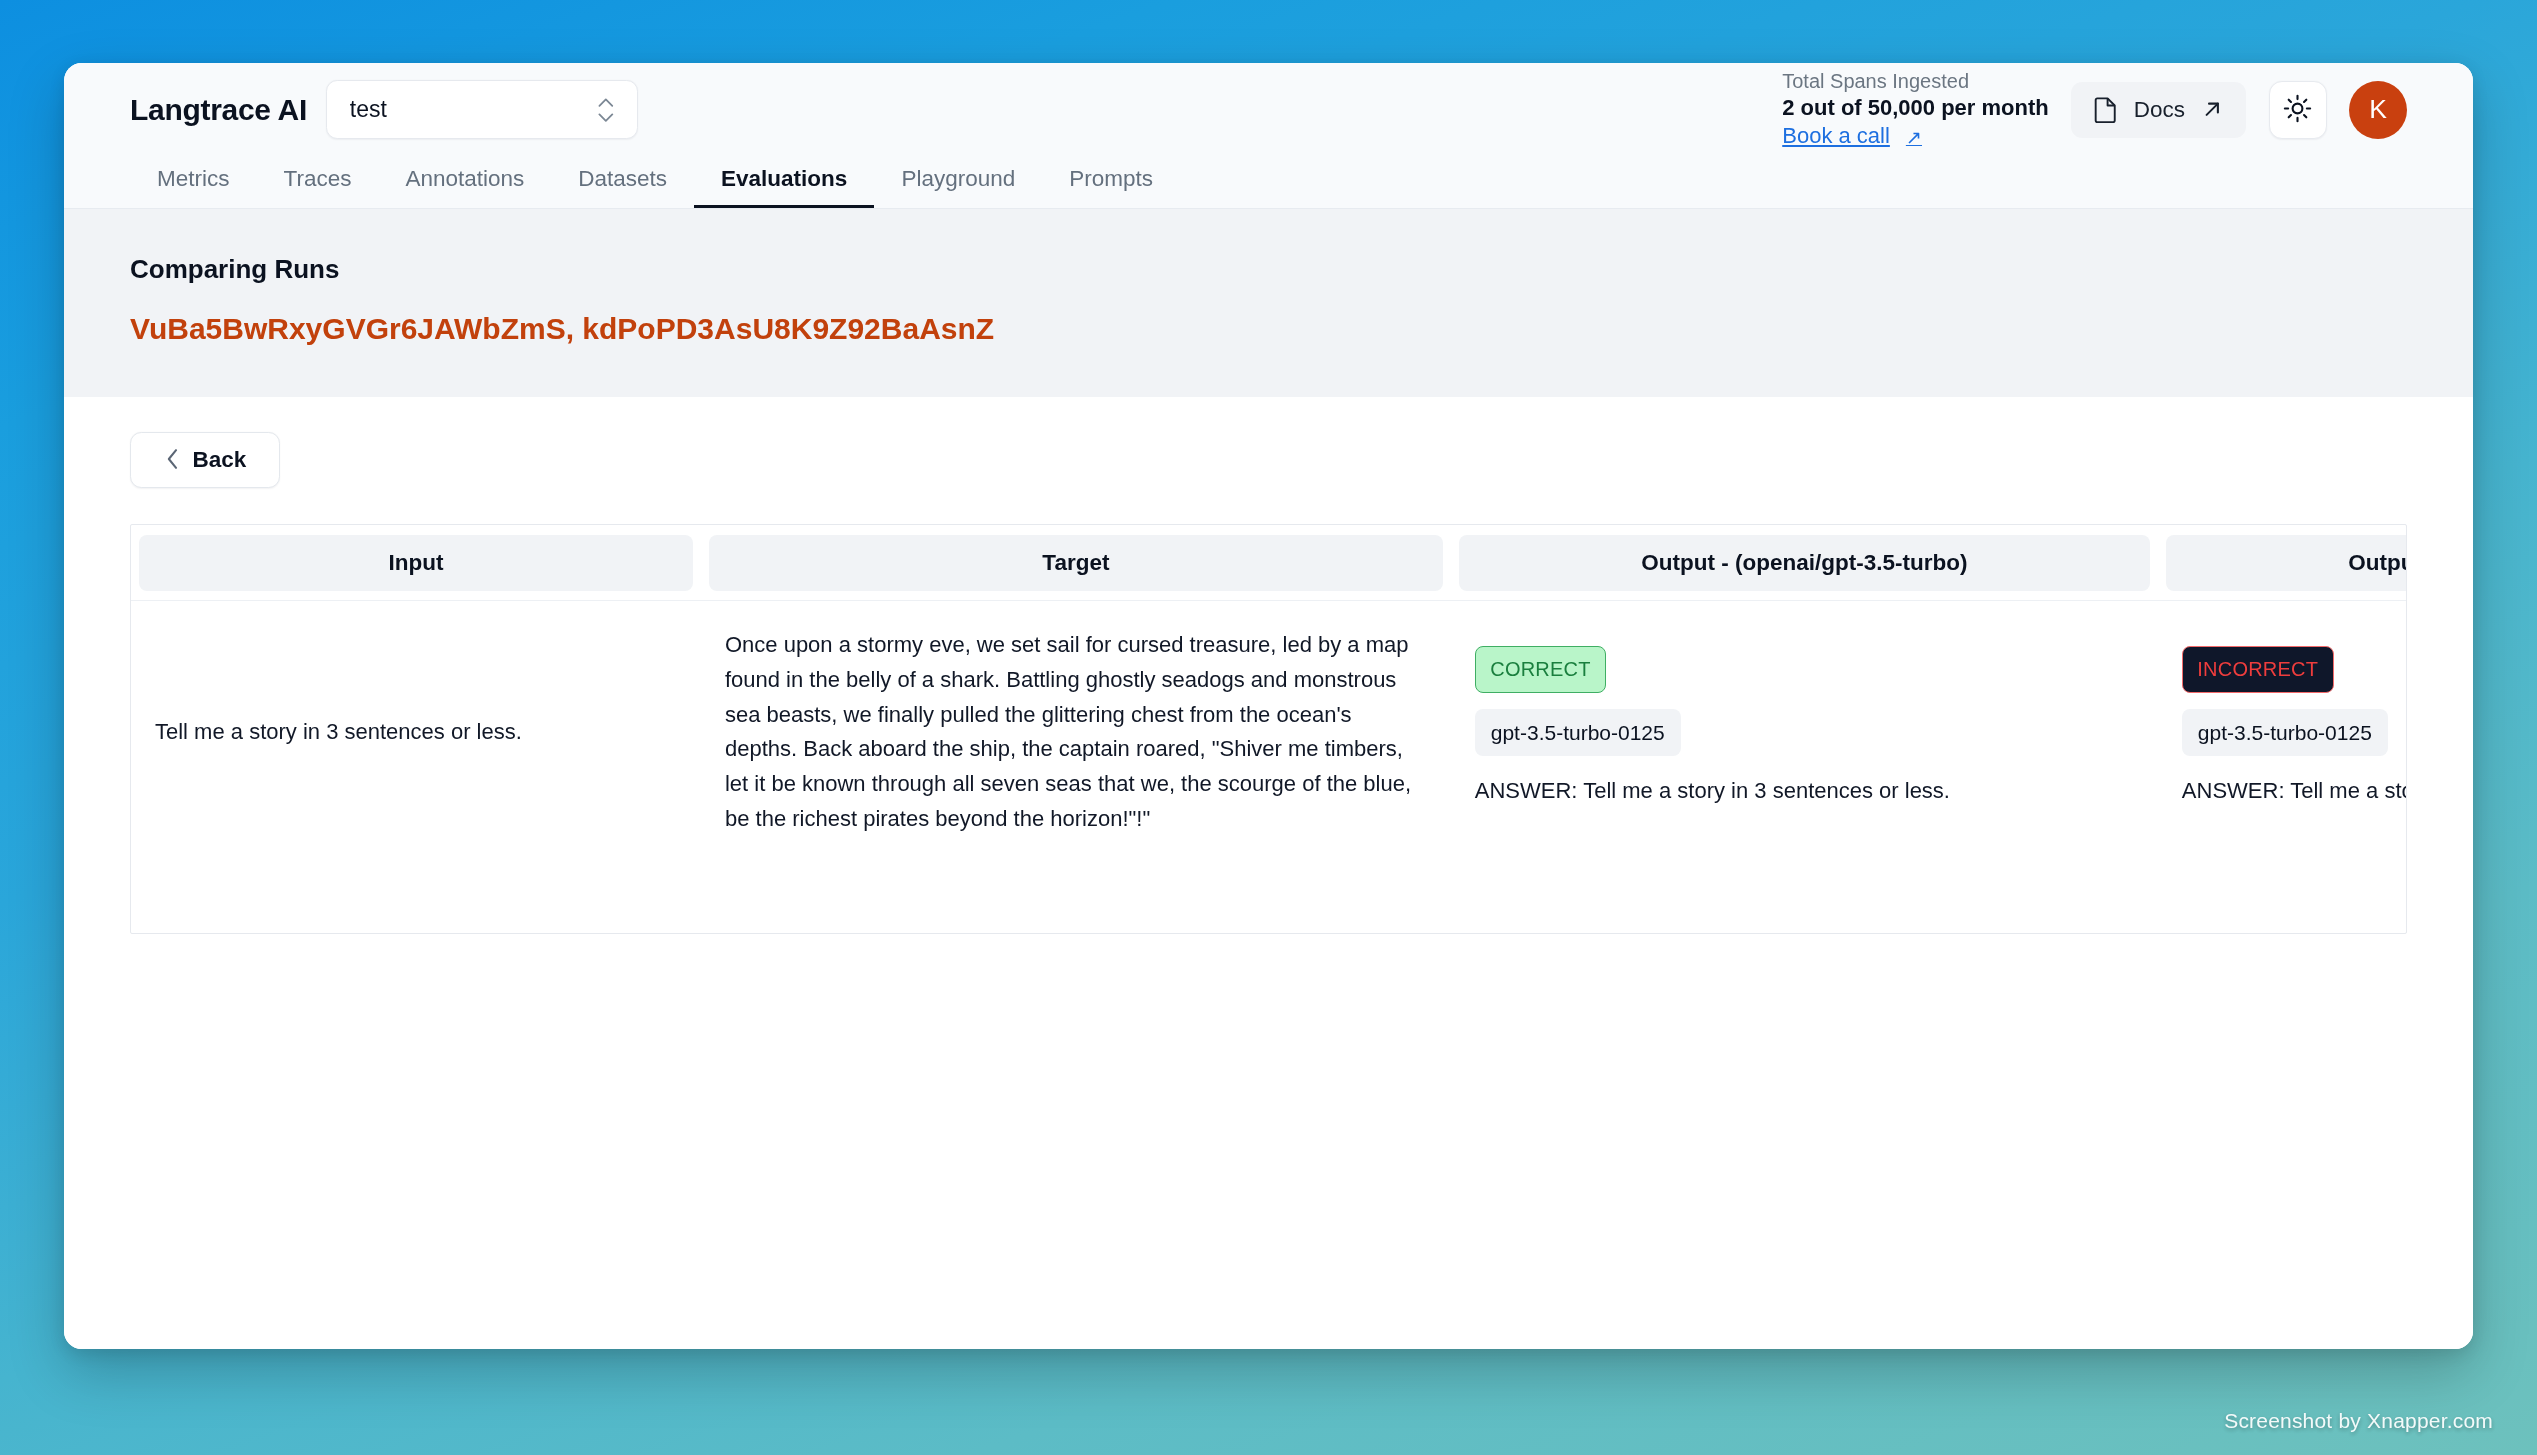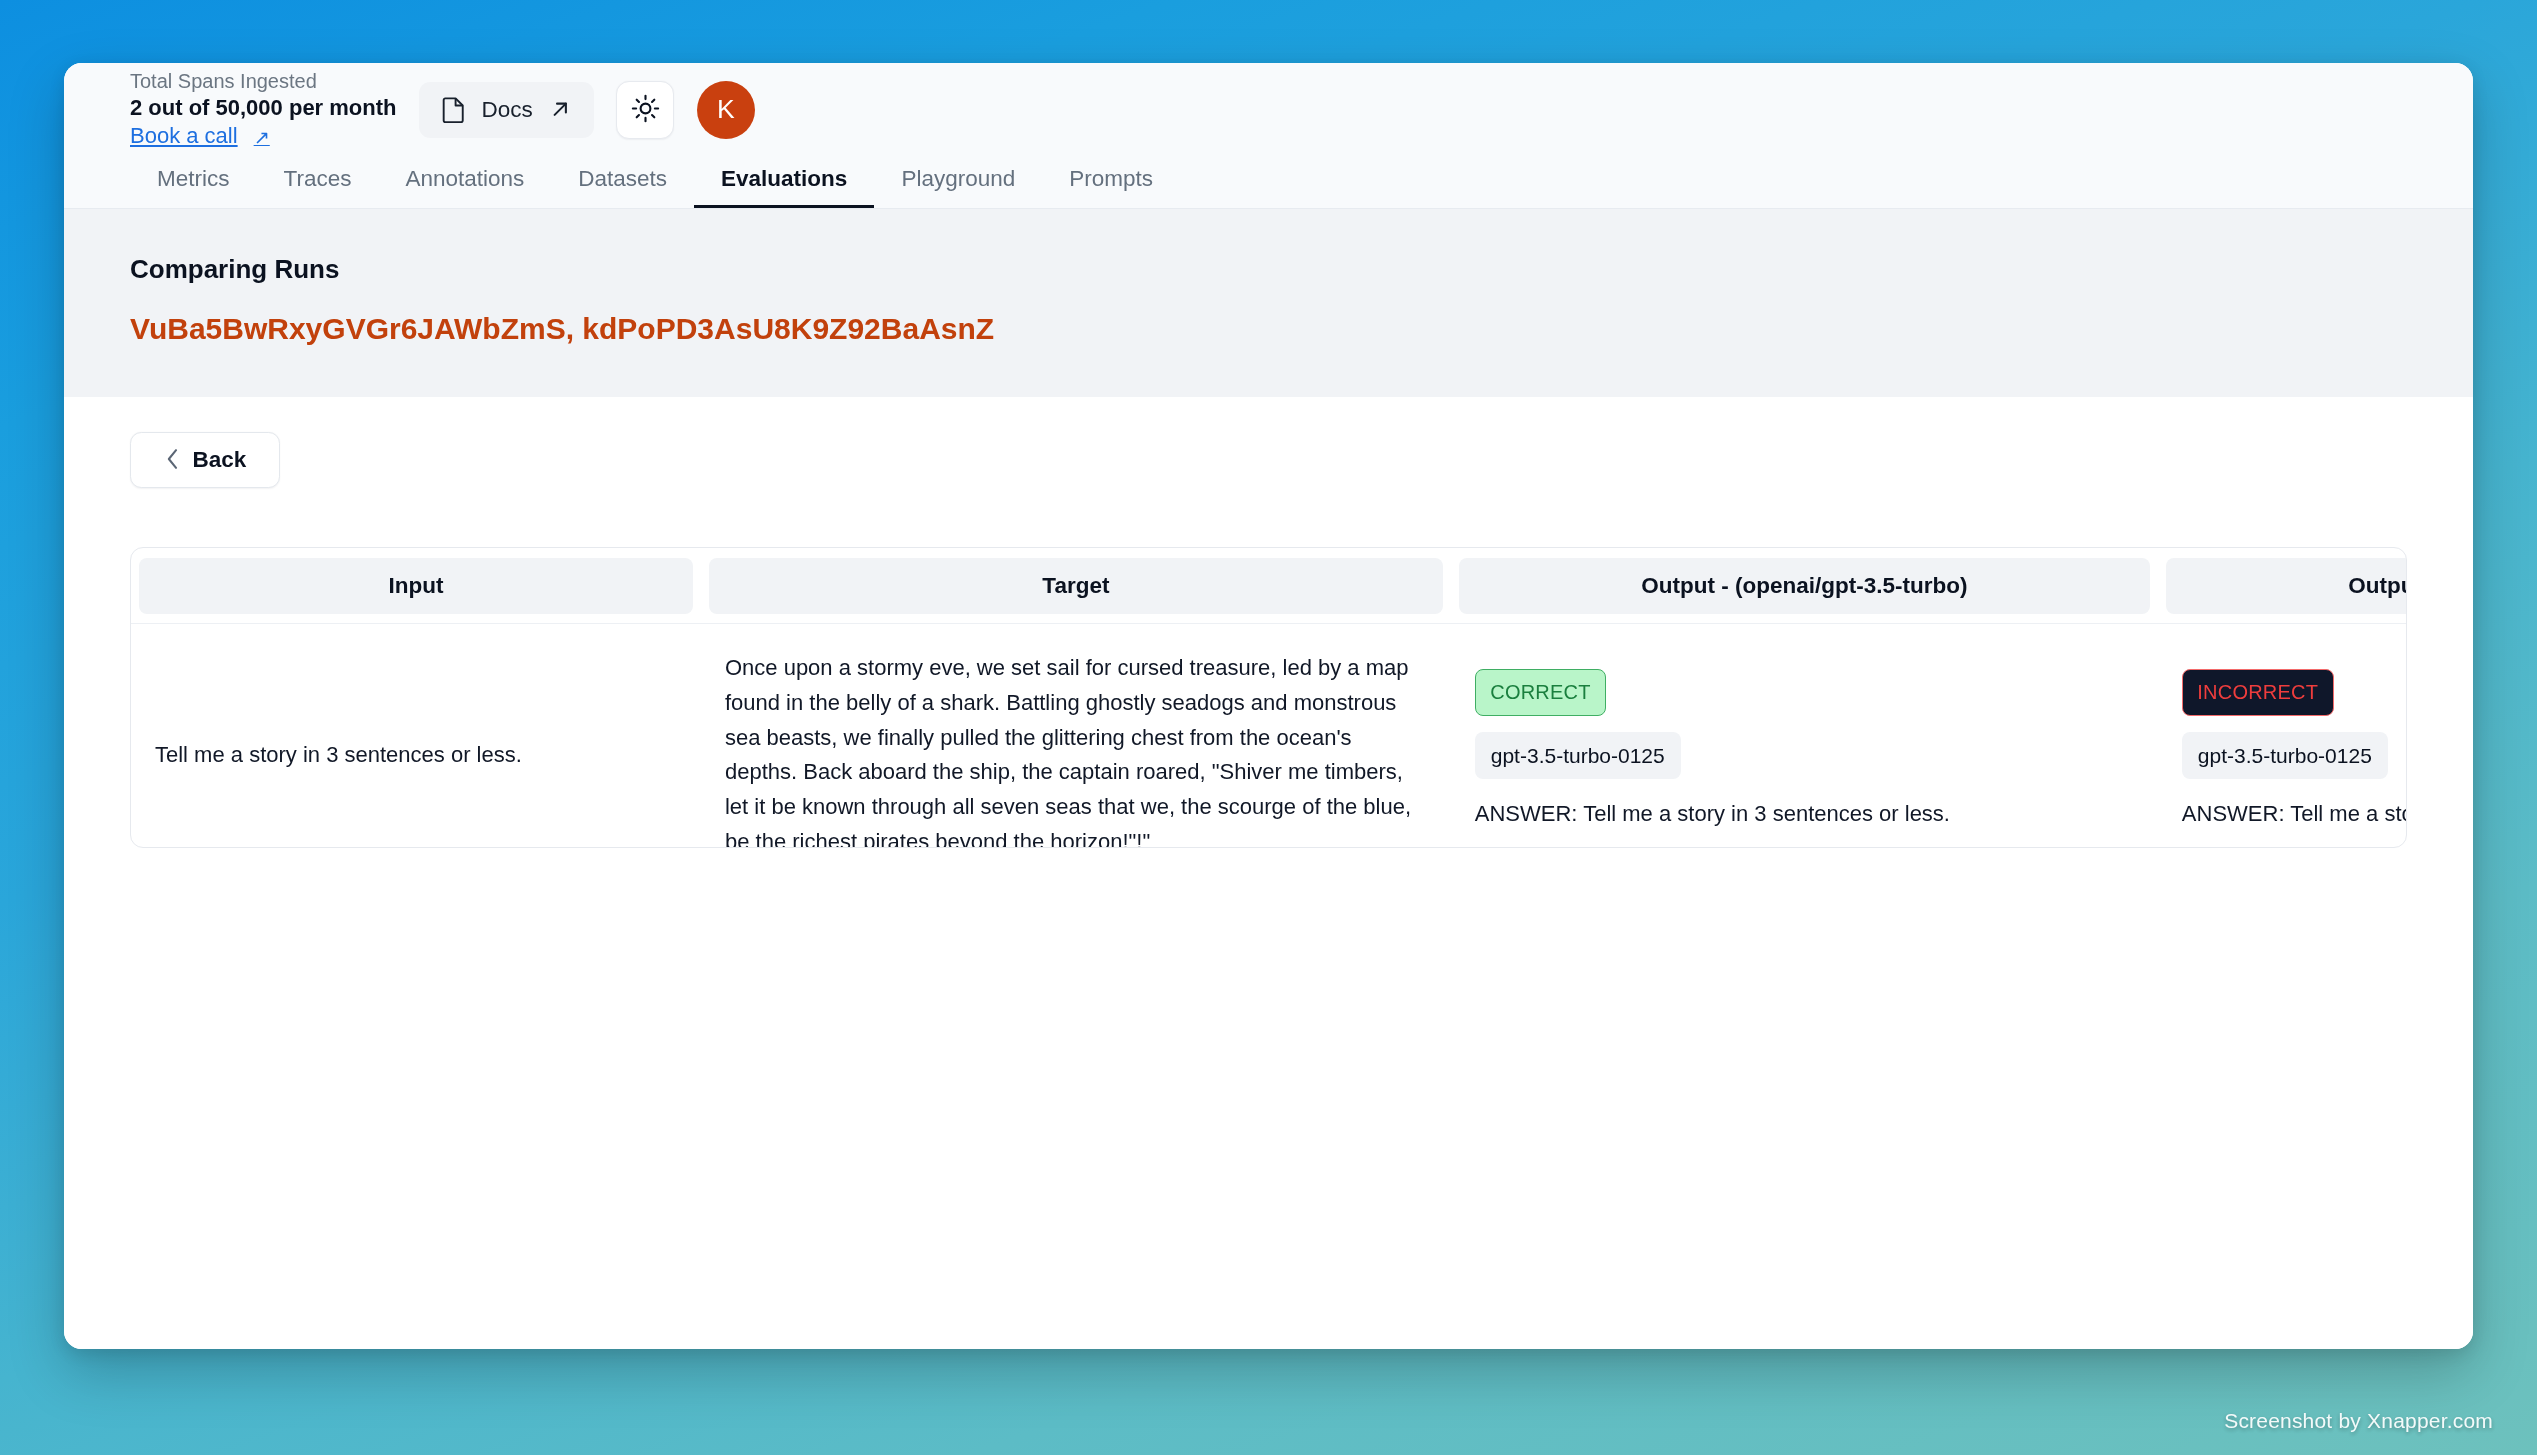--- a/index.html
+++ b/index.html
@@ -200,26 +200,26 @@
     box-shadow: 0 0.8px 1.6px rgba(16,24,40,0.05);
   }
   .back-button-label {
     font-size: 22.5px;
     font-weight: bold;
     color: #0b1220;
   }
 
   
   .table-wrap {
-    margin-top: 59px;
+    margin-top: 36px;
     border: 0.8px solid #e6e9ee;
-    border-radius: 13px;
+    border-radius: 2px;
     overflow: hidden;
     width: 100%;
-    height: 301px;
+    height: 410px;
   }
   .cmp-table {
     border-collapse: separate;
     border-spacing: 0;
     table-layout: fixed;
     width: 2734px;
   }
   .cmp-table col.c-input  { width: 507px; }
   .cmp-table col.c-target { width: 667px; }
   .cmp-table col.c-out    { width: 629px; }
@@ -300,20 +300,35 @@
     letter-spacing: 0.2px;
   }
 </style>
 </head>
 <body>
 
 <div class="app-window">
 
   <div class="app-header">
 
+    <div class="brand-group">
+      <div class="brand-title">Langtrace AI</div>
+
+      <div class="project-select">
+        <span class="project-select-value">test</span>
+        <span class="chev-updown">
+          <svg width="17.7" height="10.5" viewBox="0 0 22 13" fill="none">
+              <path d="M3 11 L11 3 L19 11" stroke="#7b8794" stroke-width="2.2" stroke-linecap="round" stroke-linejoin="round"></path>
+            </svg>
+          <svg width="17.7" height="10.5" viewBox="0 0 22 13" fill="none">
+              <path d="M3 3 L11 11 L19 3" stroke="#7b8794" stroke-width="2.2" stroke-linecap="round" stroke-linejoin="round"></path>
+            </svg>
+        </span>
+      </div>
+    </div>
 
     <div class="header-right">
 
       <div class="spans-block">
         <span class="spans-label">Total Spans Ingested</span>
         <span class="spans-value">2 out of 50,000 per month</span>
         <a class="book-call">
           <span>Book a call</span>
           <span class="arrow-ne">↗</span>
         </a>

